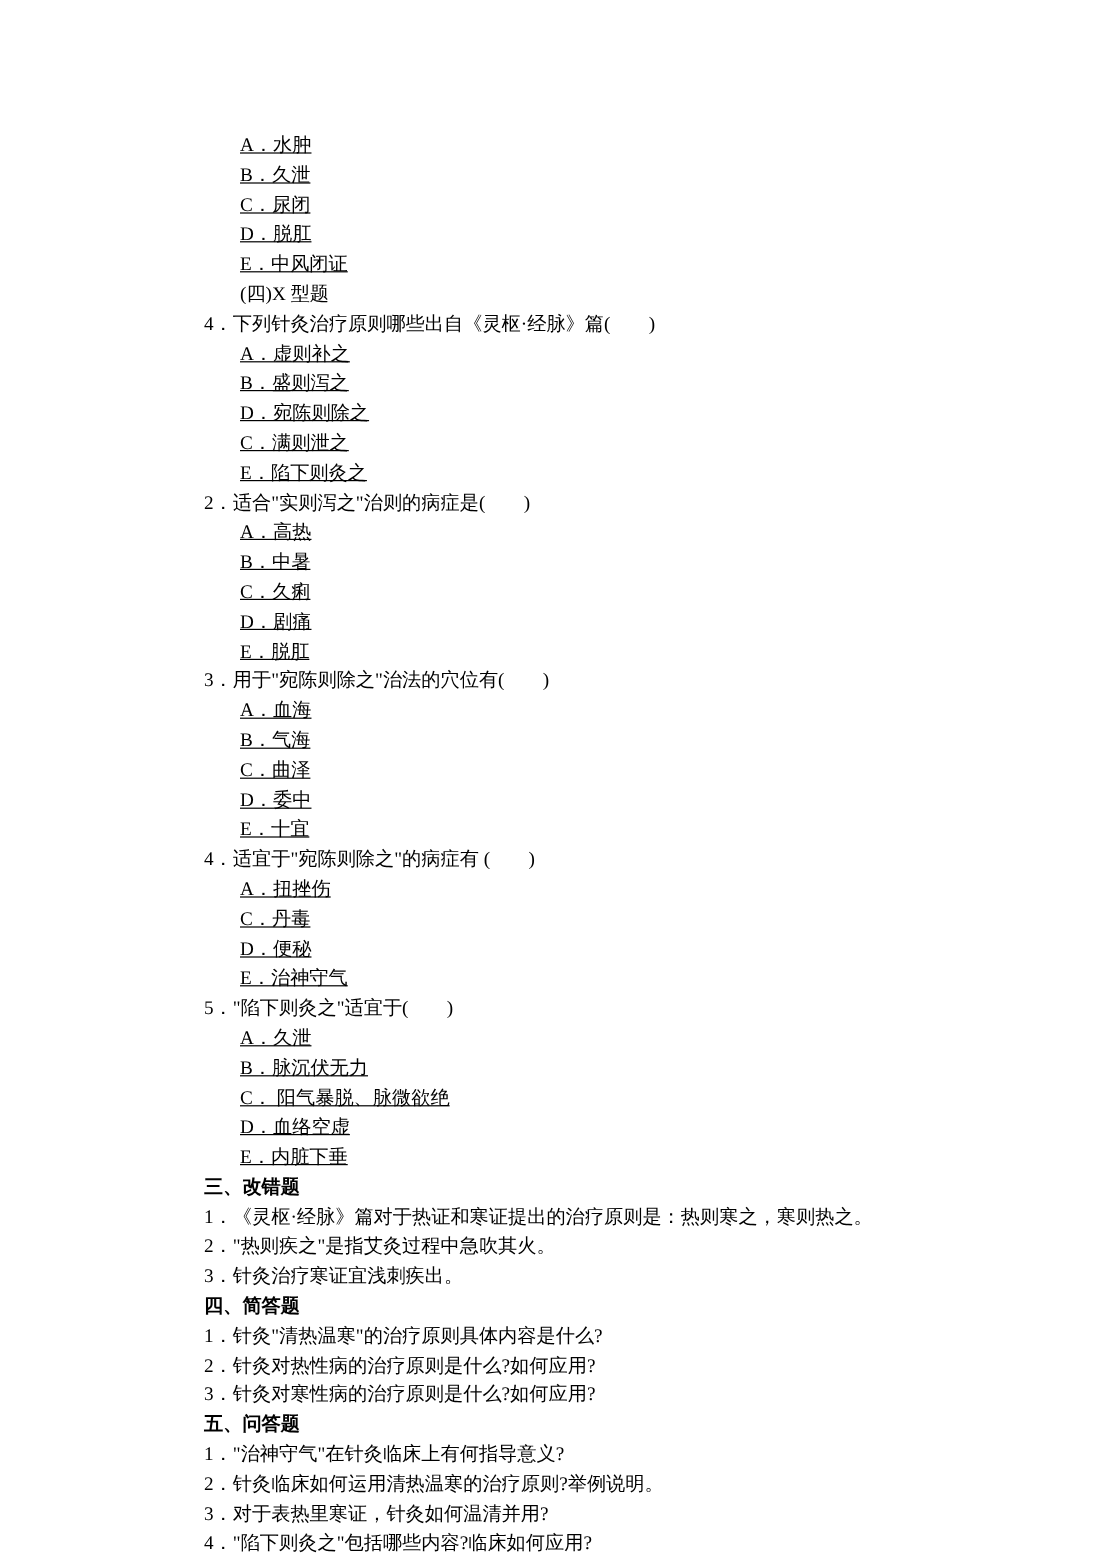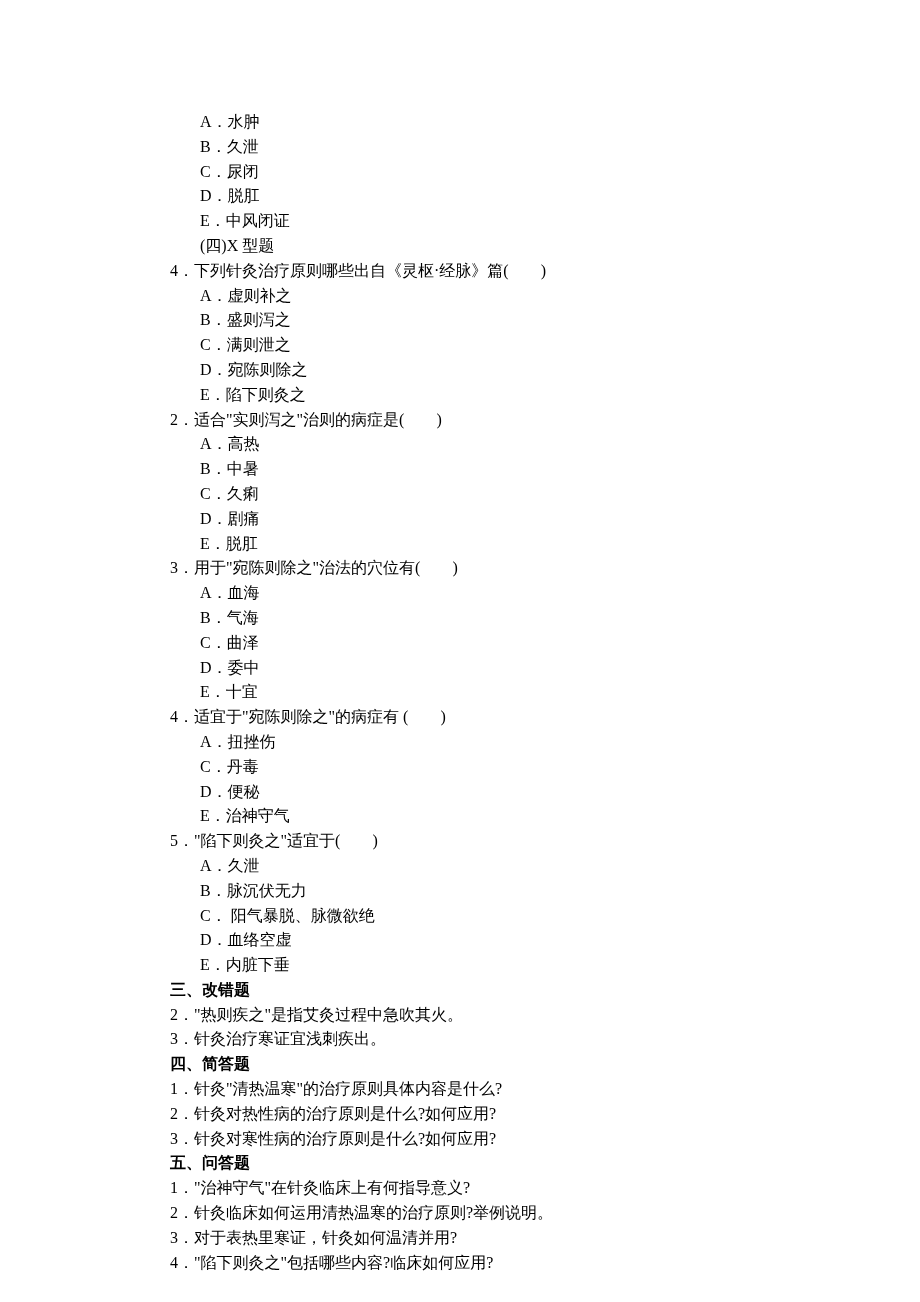--- a/index.html
+++ b/index.html
@@ -12,20 +12,21 @@
     color: #000000;
   }
   .page {
     width: 920px;
     min-height: 1302px;
     box-sizing: border-box;
     padding: 110px 150px 100px 150px;
   }
   .option {
     padding-left: 50px;
+    text-decoration: underline;
   }
   .sub-section {
     padding-left: 50px;
   }
   .question {
     padding-left: 20px;
   }
   .section-heading {
     padding-left: 20px;
     font-weight: bold;
@@ -40,22 +41,22 @@
   <div class="option">B．久泄</div>
   <div class="option">C．尿闭</div>
   <div class="option">D．脱肛</div>
   <div class="option">E．中风闭证</div>
 
   <div class="sub-section">(四)X 型题</div>
 
   <div class="question">4．下列针灸治疗原则哪些出自《灵枢·经脉》篇(　　)</div>
   <div class="option">A．虚则补之</div>
   <div class="option">B．盛则泻之</div>
+  <div class="option">D．宛陈则除之</div>
   <div class="option">C．满则泄之</div>
-  <div class="option">D．宛陈则除之</div>
   <div class="option">E．陷下则灸之</div>
 
   <div class="question">2．适合"实则泻之"治则的病症是(　　)</div>
   <div class="option">A．高热</div>
   <div class="option">B．中暑</div>
   <div class="option">C．久痢</div>
   <div class="option">D．剧痛</div>
   <div class="option">E．脱肛</div>
 
   <div class="question">3．用于"宛陈则除之"治法的穴位有(　　)</div>
@@ -72,20 +73,21 @@
   <div class="option">E．治神守气</div>
 
   <div class="question">5．"陷下则灸之"适宜于(　　)</div>
   <div class="option">A．久泄</div>
   <div class="option">B．脉沉伏无力</div>
   <div class="option">C．  阳气暴脱、脉微欲绝</div>
   <div class="option">D．血络空虚</div>
   <div class="option">E．内脏下垂</div>
 
   <div class="section-heading">三、改错题</div>
+  <div class="question">1．《灵枢·经脉》篇对于热证和寒证提出的治疗原则是：热则寒之，寒则热之。</div>
   <div class="question">2．"热则疾之"是指艾灸过程中急吹其火。</div>
   <div class="question">3．针灸治疗寒证宜浅刺疾出。</div>
 
   <div class="section-heading">四、简答题</div>
   <div class="question">1．针灸"清热温寒"的治疗原则具体内容是什么?</div>
   <div class="question">2．针灸对热性病的治疗原则是什么?如何应用?</div>
   <div class="question">3．针灸对寒性病的治疗原则是什么?如何应用?</div>
 
   <div class="section-heading">五、问答题</div>
   <div class="question">1．"治神守气"在针灸临床上有何指导意义?</div>

